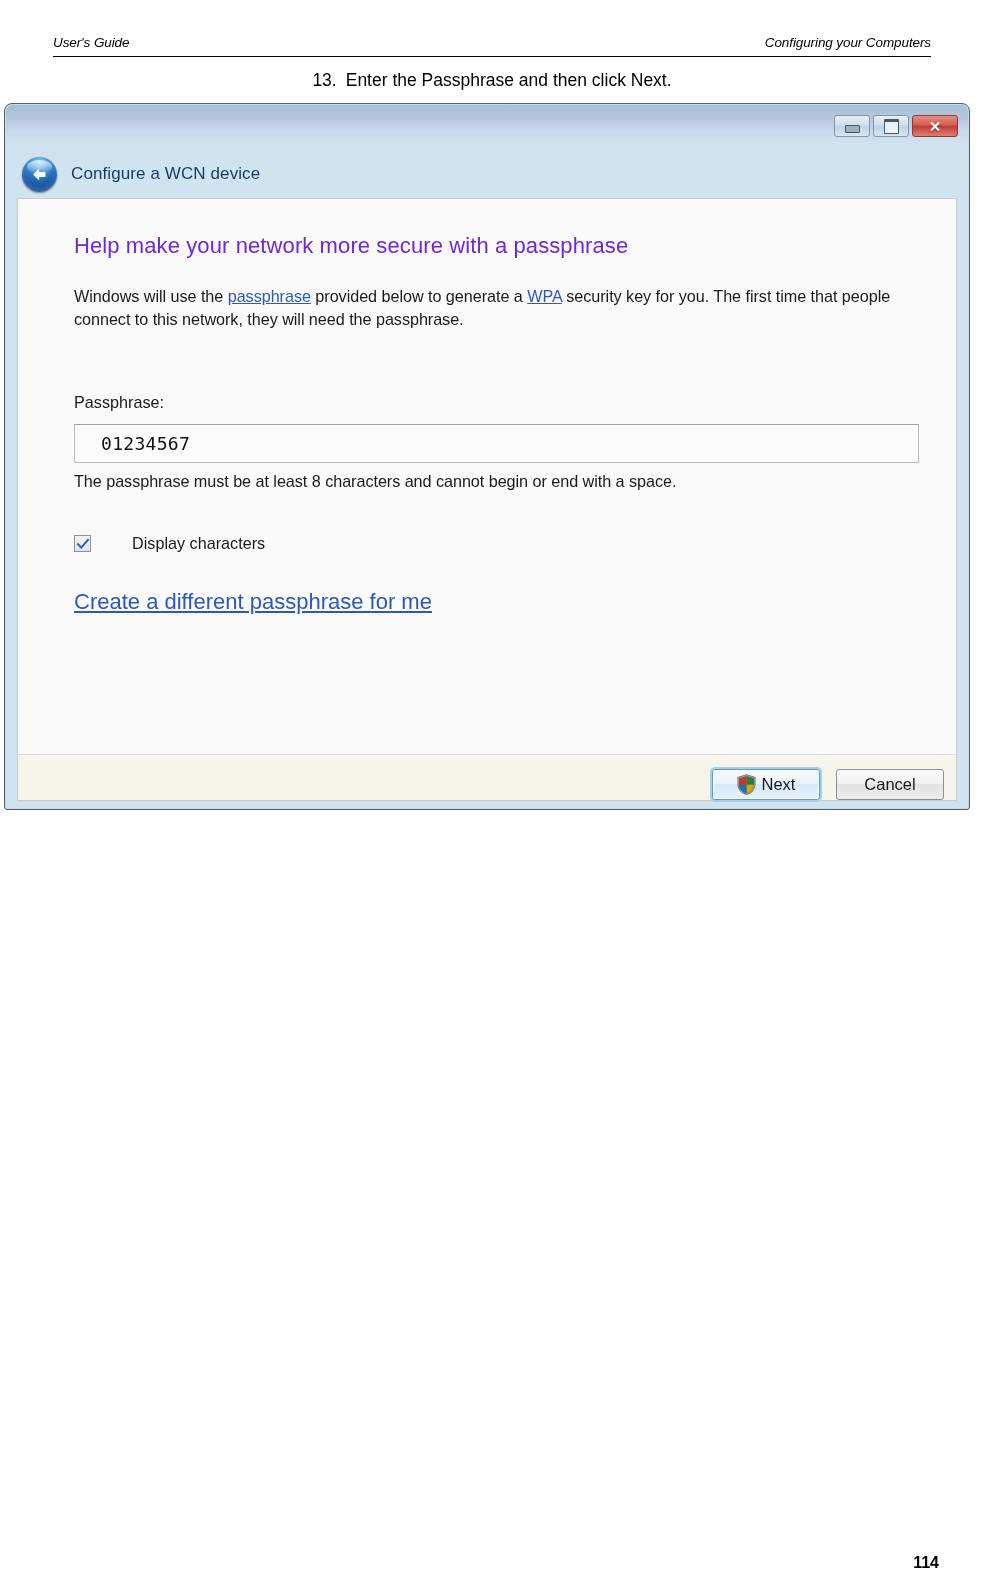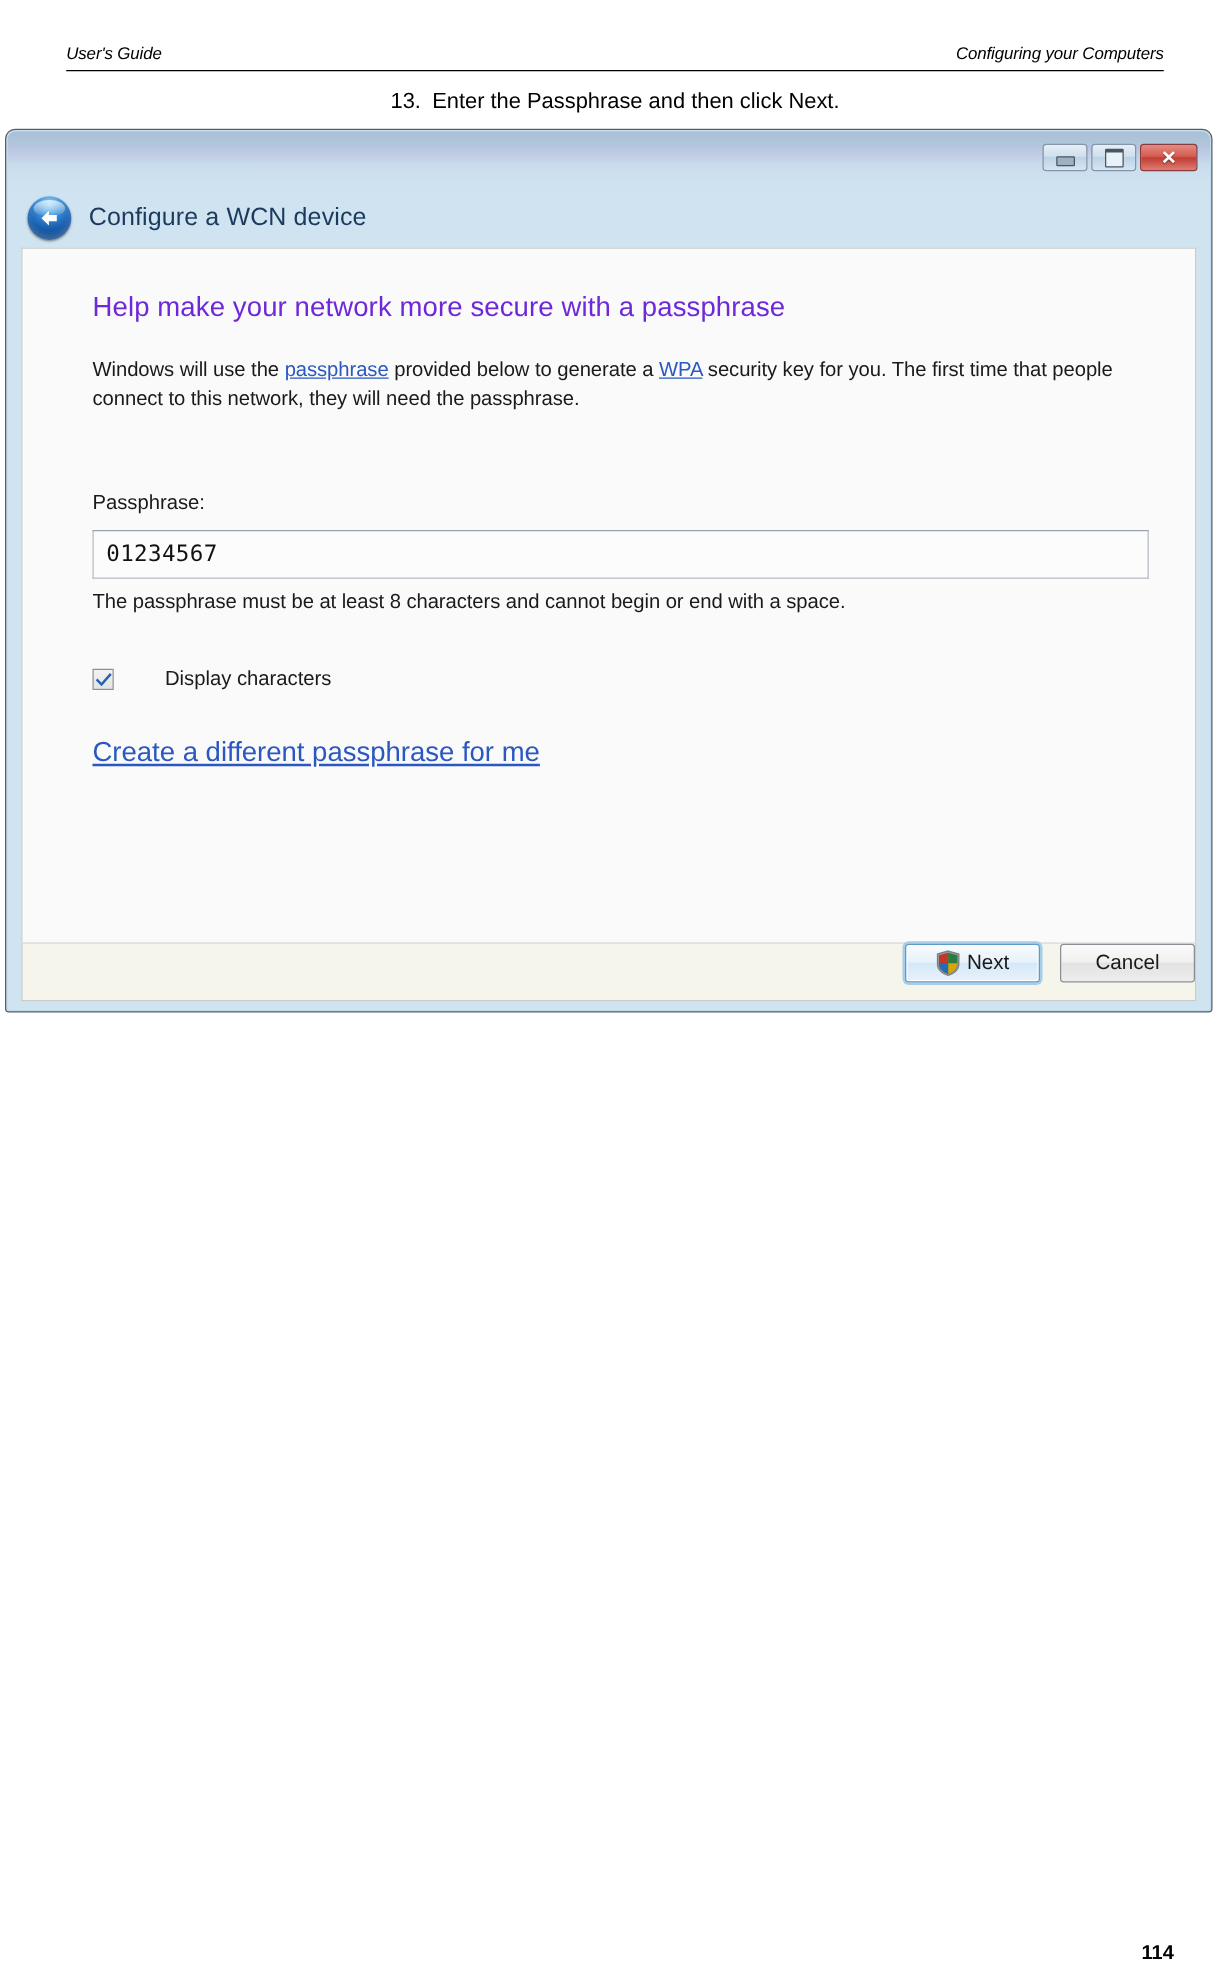--- a/index.html
+++ b/index.html
@@ -162,21 +162,21 @@
     pointer-events: none;
   }
   .back-arrow {
     position: relative;
     width: 19px;
     height: 19px;
     z-index: 2;
   }
   .win-title {
     margin-left: 14px;
-    font-size: 20px;
+    font-size: 17px;
     color: #1b3a5c;
     white-space: nowrap;
     letter-spacing: 0.1px;
   }
 
   
   .dialog-body {
     position: absolute;
     left: 11px;
     top: 93px;
@@ -219,21 +219,21 @@
     margin-top: 12px;
     width: 845px;
     height: 39px;
     box-sizing: border-box;
     border: 1px solid #b5bcc4;
     border-top-color: #9aa3ad;
     background: #fcfcfc;
     font-family: "DejaVu Sans Mono", monospace;
     font-size: 18px;
     color: #111111;
-    padding: 0 10px;
+    padding: 0 26px;
     outline: none;
     letter-spacing: 0.3px;
   }
   .hint-text {
     margin-top: 9px;
     font-size: 16.2px;
     color: #1a1a1a;
     letter-spacing: -0.05px;
   }
   .checkbox-row {
@@ -265,23 +265,23 @@
     position: absolute;
     left: 11px;
     top: 649px;
     width: 940px;
     height: 47px;
     box-sizing: border-box;
     background: #f5f5ec;
     border: 1px solid #c9cbc9;
     border-top: 1px solid #dcdcd4;
     display: flex;
-    align-items: flex-start;
+    align-items: flex-end;
     justify-content: flex-end;
-    padding-right: 0;
+    padding-right: 12px;
   }
   .btn {
     height: 31px;
     min-width: 108px;
     box-sizing: border-box;
     border: 1px solid #8a8f96;
     border-radius: 3px;
     background: linear-gradient(to bottom, #fbfbfb 0%, #f0f0f0 47%, #e2e2e2 50%, #ededed 100%);
     font-size: 16.5px;
     color: #1a1a1a;

